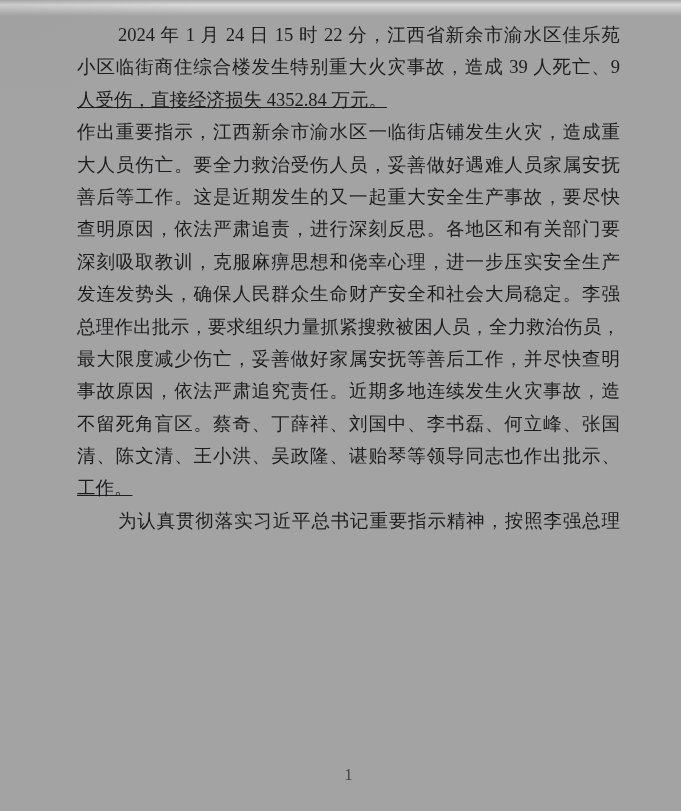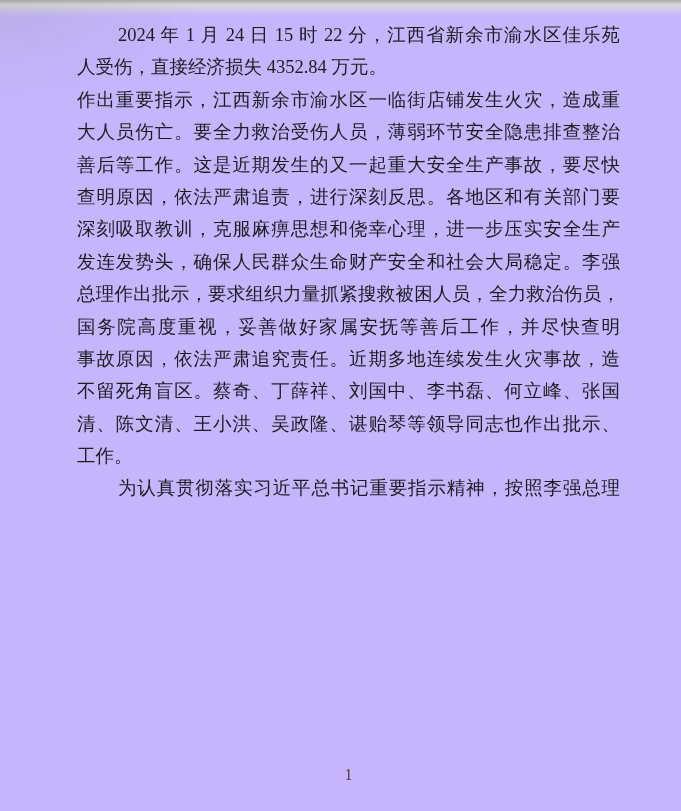--- a/index.html
+++ b/index.html
@@ -1,20 +1,20 @@
 <!DOCTYPE html>
 <html><head>
 <meta charset="utf-8">
 <style>
   html, body { margin: 0; padding: 0; background: #ffffff; }
   .page {
     position: relative;
     width: 681px;
     height: 811px;
-    background: #c4b5fd;
+    background: #a3a3a3;
     font-family: "Liberation Serif", "DejaVu Serif", serif;
     color: #1d1d1f;
     overflow: hidden;
   }
   
   .top-shade {
     position: absolute; top: 0; left: 0; width: 100%; height: 16px;
     background: linear-gradient(180deg, #a9a9a9 0%, #d9d9d9 30%, rgba(254,254,254,0) 100%);
   }
   .corner-shade {
@@ -30,49 +30,50 @@
   }
   .text-line {
     font-size: 18.5px;
     line-height: 32.4px;
     height: 32.4px;
     white-space: normal;
     text-align: justify;
     text-align-last: justify;
   }
   .text-line.indent { text-indent: 41px; }
-  .text-line.para-end { text-align: right; text-align-last: left; }
+  .text-line.para-end { text-align: right; text-align-last: left; text-decoration: underline; }
   .page-number {
     position: absolute;
     left: 77px;
     top: 764px;
     width: 543px;
     text-align: center;
     font-size: 16px;
     line-height: 22px;
     color: #4b4143;
   }
 </style>
 </head>
 <body>
 
 <div class="page">
   <div class="top-shade"></div>
   <div class="corner-shade"></div>
   <div class="text-block" id="text-block">
       <div class="text-line indent">2024 年 1 月 24 日 15 时 22 分，江西省新余市渝水区佳乐苑</div>
+      <div class="text-line">小区临街商住综合楼发生特别重大火灾事故，造成 39 人死亡、9</div>
       <div class="text-line para-end">人受伤，直接经济损失 4352.84 万元。</div>
       <div class="text-line">作出重要指示，江西新余市渝水区一临街店铺发生火灾，造成重</div>
-      <div class="text-line">大人员伤亡。要全力救治受伤人员，薄弱环节安全隐患排查整治</div>
+      <div class="text-line">大人员伤亡。要全力救治受伤人员，妥善做好遇难人员家属安抚</div>
       <div class="text-line">善后等工作。这是近期发生的又一起重大安全生产事故，要尽快</div>
       <div class="text-line">查明原因，依法严肃追责，进行深刻反思。各地区和有关部门要</div>
       <div class="text-line">深刻吸取教训，克服麻痹思想和侥幸心理，进一步压实安全生产</div>
       <div class="text-line">发连发势头，确保人民群众生命财产安全和社会大局稳定。李强</div>
       <div class="text-line">总理作出批示，要求组织力量抓紧搜救被困人员，全力救治伤员，</div>
-      <div class="text-line">国务院高度重视，妥善做好家属安抚等善后工作，并尽快查明</div>
+      <div class="text-line">最大限度减少伤亡，妥善做好家属安抚等善后工作，并尽快查明</div>
       <div class="text-line">事故原因，依法严肃追究责任。近期多地连续发生火灾事故，造</div>
       <div class="text-line">不留死角盲区。蔡奇、丁薛祥、刘国中、李书磊、何立峰、张国</div>
       <div class="text-line">清、陈文清、王小洪、吴政隆、谌贻琴等领导同志也作出批示、</div>
       <div class="text-line para-end">工作。</div>
       <div class="text-line indent">为认真贯彻落实习近平总书记重要指示精神，按照李强总理</div>
     </div>
   <div class="page-number">1</div>
 </div>
 
 </body></html>

